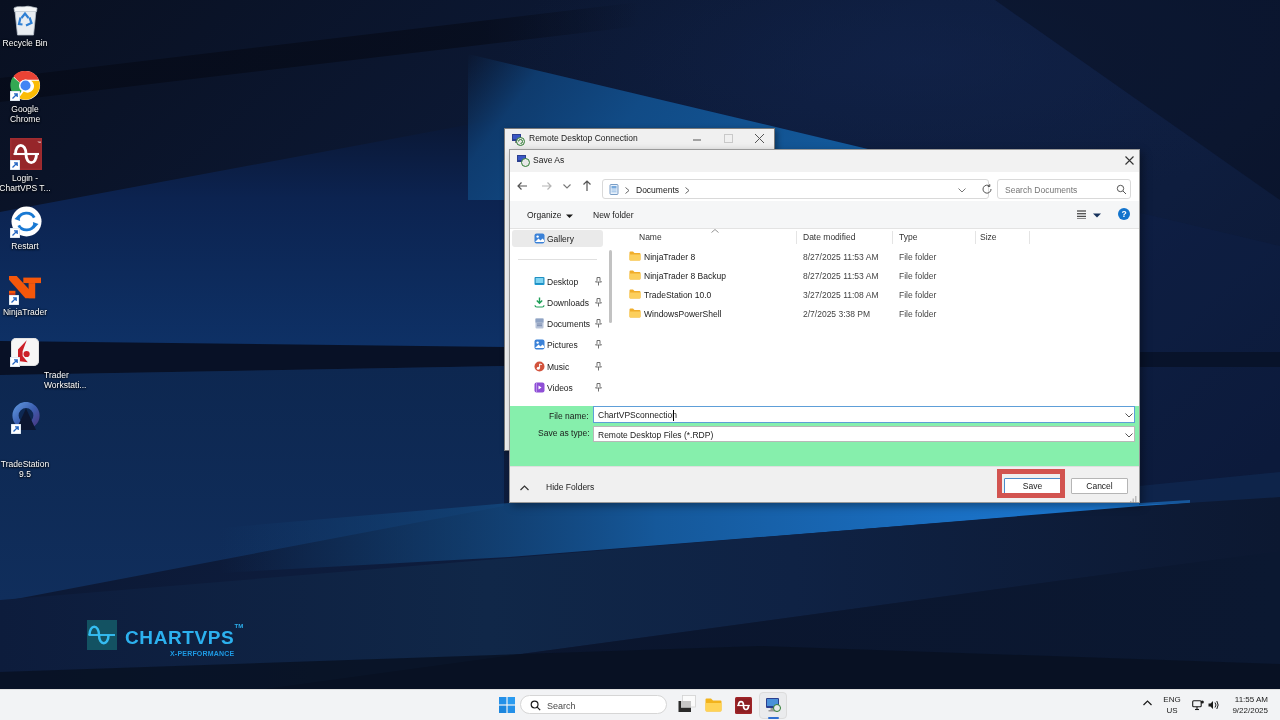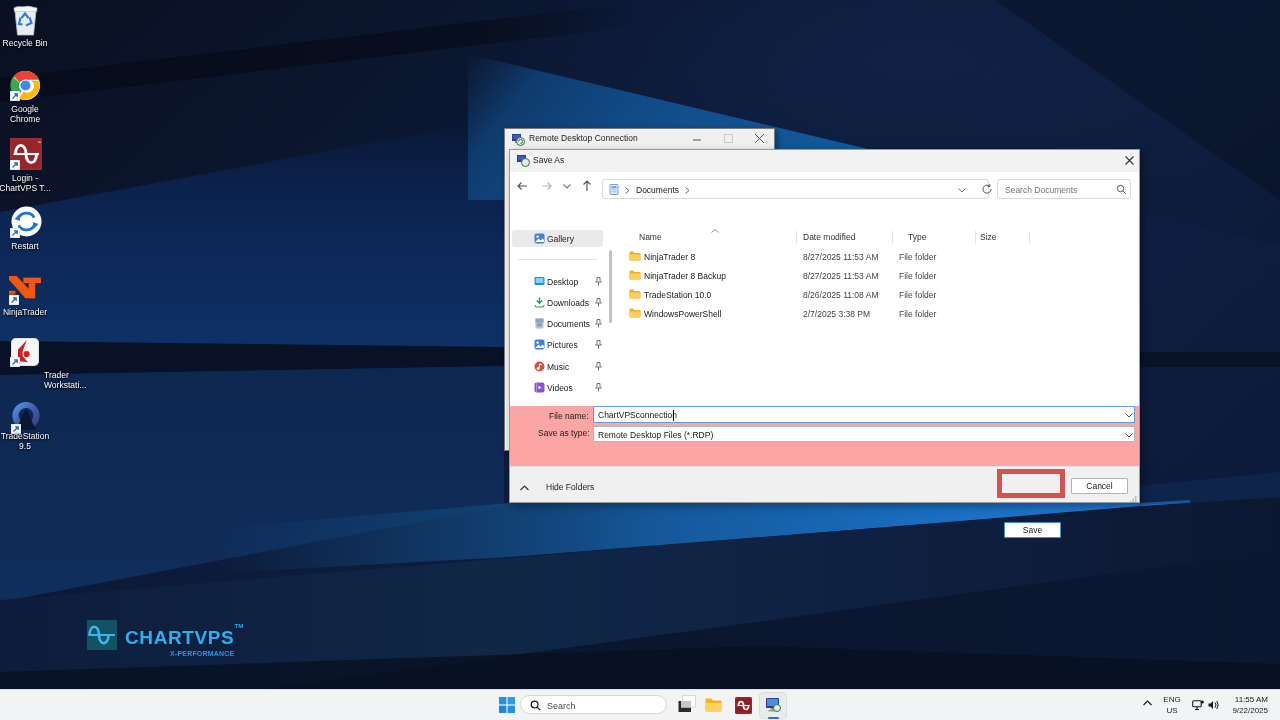--- a/index.html
+++ b/index.html
@@ -171,21 +171,21 @@
         </defs>
       <circle cx="15" cy="13.5" r="10.5" stroke="url(#tsg)" stroke-width="6.2" fill="none"></circle>
       <polygon points="15,6.5 5,28 25,28" fill="#0c1630"></polygon>
       <polygon points="15,7.5 8,23.5 12.2,23.5 12.2,29 9,29 10,25.5" fill="#0c1630" opacity="0"></polygon>
       <rect x="9.2" y="23.5" width="4.2" height="6.5" fill="#3c5fb0" opacity="0"></rect>
     </svg>
     <svg class="abs" style="left:11px;top:424px" width="10" height="10" viewBox="0 0 10 10">
         <rect width="10" height="10" fill="#fff" stroke="#9bb8d8" stroke-width="0.6"></rect>
         <path d="M2.5 7.5 L7 3 M4 2.8 L7.2 2.8 L7.2 6" stroke="#2567c2" stroke-width="1.3" fill="none"></path>
       </svg>
-    <div class="deskLabel" style="left:0;top:432px;">TradeStation<br>9.5</div>
+    <div class="deskLabel" style="left:0;top:460px;">TradeStation<br>9.5</div>
   </div>
 
   <div id="cvlogo" class="abs" style="left:85px;top:617px;width:200px;height:45px;">
     <svg width="200" height="45" viewBox="0 0 200 45">
       <rect x="2" y="3" width="30" height="30" fill="#155a68" opacity="0.88"></rect>
       <path d="M3.5 18 L8 18 M8 18 C8 8.5 15 8.5 15 18 C15 27.5 22 27.5 22 18 L22 18 M15 18 L30.5 18 M22 18 C22 13 26 13 27.5 15.5" stroke="none" fill="none"></path>
       <path d="M4.5 18 C4.5 7 14 7 14 18 C14 29 23.5 29 23.5 18" stroke="#35bdf2" stroke-width="2.5" fill="none"></path>
       <line x1="3.5" y1="18" x2="30" y2="18" stroke="#35bdf2" stroke-width="1.9"></line>
       <text x="40" y="27" font-family="Liberation Sans, sans-serif" font-size="19" font-weight="bold" fill="#2cb1ef" letter-spacing="0.6">CHARTVPS</text>
       <text x="149.5" y="11" font-family="Liberation Sans, sans-serif" font-size="6" font-weight="bold" fill="#2cb1ef">TM</text>
@@ -265,20 +265,39 @@
       </div>
       <div class="abs" style="left:487px;top:6.5px;width:134px;height:20px;border:1px solid #d9d9d9;border-radius:3px;background:#fff;">
         <span class="abs" style="left:7px;top:5px;font-size:8.5px;color:#757575;">Search Documents</span>
         <svg class="abs" style="left:118px;top:4px" width="11" height="11" viewBox="0 0 11 11">
             <circle cx="4.5" cy="4.5" r="3.2" stroke="#555" stroke-width="1" fill="none"></circle>
             <line x1="7" y1="7" x2="10" y2="10" stroke="#555" stroke-width="1"></line>
           </svg>
       </div>
     </div>
 
+    <div class="abs" style="left:0;top:51px;width:629px;height:28px;background:#f5f6f7;border-bottom:1px solid #e3e3e3;">
+      <span class="abs" style="left:17px;top:9px;font-size:8.5px;">Organize</span>
+      <svg class="abs" style="left:56px;top:13px" width="7" height="5">
+          <path d="M0 0.5 L3.5 4 L7 0.5" fill="#1a1a1a"></path>
+        </svg>
+      <span class="abs" style="left:83px;top:9px;font-size:8.5px;">New folder</span>
+      <svg class="abs" style="left:567px;top:9px" width="9" height="9">
+          <g stroke="#4d4d4d" stroke-width="1.3">
+            <line x1="0" y1="1" x2="9" y2="1"></line>
+            <line x1="0" y1="3.7" x2="9" y2="3.7"></line>
+            <line x1="0" y1="6.4" x2="9" y2="6.4"></line>
+            <line x1="0" y1="9" x2="9" y2="9"></line>
+          </g>
+        </svg>
+      <svg class="abs" style="left:583px;top:12px" width="8" height="5">
+          <path d="M0 0.5 L4 4.5 L8 0.5" fill="#16325c"></path>
+        </svg>
+      <div class="abs" style="left:608px;top:7px;width:12px;height:12px;border-radius:50%;background:#1374cc;color:#fff;font-size:8.5px;font-weight:bold;text-align:center;line-height:12px;">?</div>
+    </div>
 
     <div class="abs" id="dlgmain" style="left:0;top:79px;width:629px;height:177px;background:#fff;">
 
       <div class="abs" style="left:2px;top:1px;width:91px;height:17px;background:#eaeaea;border-radius:3px;"></div>
       <svg class="abs" style="left:24px;top:4px" width="11" height="11" viewBox="0 0 11 11">
           <rect x="0.5" y="0.5" width="10" height="10" rx="2" fill="#3b82d8"></rect>
           <circle cx="3.6" cy="3.6" r="1.2" fill="#fff"></circle>
           <path d="M1 9 L4.5 5.5 L6.5 7.5 L8.5 5.5 L10 7 L10 9 Z" fill="#fff"></path>
         </svg>
       <span class="abs" style="left:37px;top:5px;font-size:8.5px;">Gallery</span>
@@ -343,21 +362,21 @@
       <span class="abs" style="left:37px;top:154px;font-size:8.5px;">Videos</span>
       <svg class="abs" style="left:84px;top:154px" width="9" height="9" viewBox="0 0 9 9">
           <path d="M3 0.5 L6 0.5 L6 3.5 L7.5 5 L1.5 5 L3 3.5 Z M4.5 5 L4.5 8.5" stroke="#707070" stroke-width="1" fill="none"></path>
         </svg>
 
       <span class="abs" style="left:129px;top:3px;font-size:8.5px;color:#333;">Name</span>
       <svg class="abs" style="left:201px;top:0px" width="8" height="4">
           <path d="M0.5 3.5 L4 0.5 L7.5 3.5" stroke="#888" stroke-width="0.9" fill="none"></path>
         </svg>
       <span class="abs" style="left:293px;top:3px;font-size:8.5px;color:#333;">Date modified</span>
-      <span class="abs" style="left:398px;top:3px;font-size:8.5px;color:#333;">Type</span>
+      <span class="abs" style="left:389px;top:3px;font-size:8.5px;color:#333;">Type</span>
       <span class="abs" style="left:470px;top:3px;font-size:8.5px;color:#333;">Size</span>
       <div class="abs" style="left:286px;top:2px;width:1px;height:13px;background:#e4e4e4;"></div>
       <div class="abs" style="left:382px;top:2px;width:1px;height:13px;background:#e4e4e4;"></div>
       <div class="abs" style="left:465px;top:2px;width:1px;height:13px;background:#e4e4e4;"></div>
       <div class="abs" style="left:519px;top:2px;width:1px;height:13px;background:#e4e4e4;"></div>
 
       <svg class="abs" style="left:119px;top:22px" width="12" height="10" viewBox="0 0 12 10">
           <path d="M0.5 1.5 Q0.5 0.5 1.5 0.5 L4 0.5 L5.5 2 L10.5 2 Q11.5 2 11.5 3 L11.5 8.5 Q11.5 9.5 10.5 9.5 L1.5 9.5 Q0.5 9.5 0.5 8.5 Z" fill="#f0ad2a"></path>
           <path d="M0.5 3.5 L11.5 3.5 L11.5 8.5 Q11.5 9.5 10.5 9.5 L1.5 9.5 Q0.5 9.5 0.5 8.5 Z" fill="#fccf5c"></path>
         </svg>
@@ -371,33 +390,33 @@
         </svg>
       <span class="abs" style="left:134px;top:42px;font-size:8.5px;">NinjaTrader 8 Backup</span>
       <span class="abs" style="left:293px;top:42px;font-size:8.5px;color:#444;">8/27/2025 11:53 AM</span>
       <span class="abs" style="left:389px;top:42px;font-size:8.5px;color:#444;">File folder</span>
 
       <svg class="abs" style="left:119px;top:60px" width="12" height="10" viewBox="0 0 12 10">
           <path d="M0.5 1.5 Q0.5 0.5 1.5 0.5 L4 0.5 L5.5 2 L10.5 2 Q11.5 2 11.5 3 L11.5 8.5 Q11.5 9.5 10.5 9.5 L1.5 9.5 Q0.5 9.5 0.5 8.5 Z" fill="#f0ad2a"></path>
           <path d="M0.5 3.5 L11.5 3.5 L11.5 8.5 Q11.5 9.5 10.5 9.5 L1.5 9.5 Q0.5 9.5 0.5 8.5 Z" fill="#fccf5c"></path>
         </svg>
       <span class="abs" style="left:134px;top:61px;font-size:8.5px;">TradeStation 10.0</span>
-      <span class="abs" style="left:293px;top:61px;font-size:8.5px;color:#444;">8/26/2025 11:08 AM</span>
+      <span class="abs" style="left:293px;top:61px;font-size:8.5px;color:#444;">3/27/2025 11:08 AM</span>
       <span class="abs" style="left:389px;top:61px;font-size:8.5px;color:#444;">File folder</span>
 
       <svg class="abs" style="left:119px;top:79px" width="12" height="10" viewBox="0 0 12 10">
           <path d="M0.5 1.5 Q0.5 0.5 1.5 0.5 L4 0.5 L5.5 2 L10.5 2 Q11.5 2 11.5 3 L11.5 8.5 Q11.5 9.5 10.5 9.5 L1.5 9.5 Q0.5 9.5 0.5 8.5 Z" fill="#f0ad2a"></path>
           <path d="M0.5 3.5 L11.5 3.5 L11.5 8.5 Q11.5 9.5 10.5 9.5 L1.5 9.5 Q0.5 9.5 0.5 8.5 Z" fill="#fccf5c"></path>
         </svg>
       <span class="abs" style="left:134px;top:80px;font-size:8.5px;">WindowsPowerShell</span>
       <span class="abs" style="left:293px;top:80px;font-size:8.5px;color:#444;">2/7/2025 3:38 PM</span>
       <span class="abs" style="left:389px;top:80px;font-size:8.5px;color:#444;">File folder</span>
     </div>
 
-    <div class="abs" style="left:0;top:256px;width:629px;height:60px;background:#fca5a5;">
+    <div class="abs" style="left:0;top:256px;width:629px;height:60px;background:#86efac;">
       <span class="abs" style="left:39px;top:5px;font-size:8.5px;">File name:</span>
       <div class="abs" style="left:83px;top:0;width:542px;height:17px;border:1px solid #5e9fd8;background:#fff;padding-left:9px;">
         <span class="abs" style="left:4px;top:3px;font-size:8.5px;">ChartVPSconnection</span>
         <span class="abs" style="left:79px;top:2.5px;width:1px;height:11px;background:#000;"></span>
         <svg class="abs" style="left:531px;top:6px" width="8" height="5">
             <path d="M0.5 0.5 L4 4 L7.5 0.5" stroke="#555" stroke-width="1" fill="none"></path>
           </svg>
       </div>
       <span class="abs" style="left:28px;top:22px;font-size:8.5px;">Save as type:</span>
       <div class="abs" style="left:83px;top:20px;width:542px;height:16px;border:1px solid #b8b8b8;background:#fff;">
@@ -406,21 +425,21 @@
             <path d="M0.5 0.5 L4 4 L7.5 0.5" stroke="#555" stroke-width="1" fill="none"></path>
           </svg>
       </div>
     </div>
 
     <div class="abs" style="left:0;top:316px;width:629px;height:36px;background:#f0f0f0;border-top:1px solid #dfdfdf;">
       <svg class="abs" style="left:10px;top:18px" width="9" height="6">
           <path d="M0.5 5 L4.5 1 L8.5 5" stroke="#333" stroke-width="1.2" fill="none"></path>
         </svg>
       <span class="abs" style="left:24px;top:15px;font-size:8.5px;margin-left:12px;">Hide Folders</span>
-      <div class="abs" style="left:494px;top:11px;width:57px;height:16px;background:#fff;border:1px solid #4a8ccc;border-radius:1px;text-align:center;font-size:8.5px;line-height:14px;color:#1a1a1a;margin-top:44px;">Save</div>
+      <div class="abs" style="left:494px;top:11px;width:57px;height:16px;background:#fff;border:1px solid #4a8ccc;border-radius:1px;text-align:center;font-size:8.5px;line-height:14px;color:#1a1a1a;">Save</div>
       <div class="abs" style="left:561px;top:11px;width:57px;height:16px;background:#fff;border:1px solid #b5b5b5;border-radius:1px;text-align:center;font-size:8.5px;line-height:14px;color:#1a1a1a;">Cancel</div>
       <svg class="abs" style="left:620px;top:29px" width="7" height="7" opacity="0.5">
           <g fill="#888">
             <rect x="5" y="0" width="1.5" height="7"></rect>
             <rect x="2.5" y="2.5" width="1.5" height="4.5"></rect>
             <rect x="0" y="5" width="1.5" height="2"></rect>
           </g>
         </svg>
     </div>
   </div>

